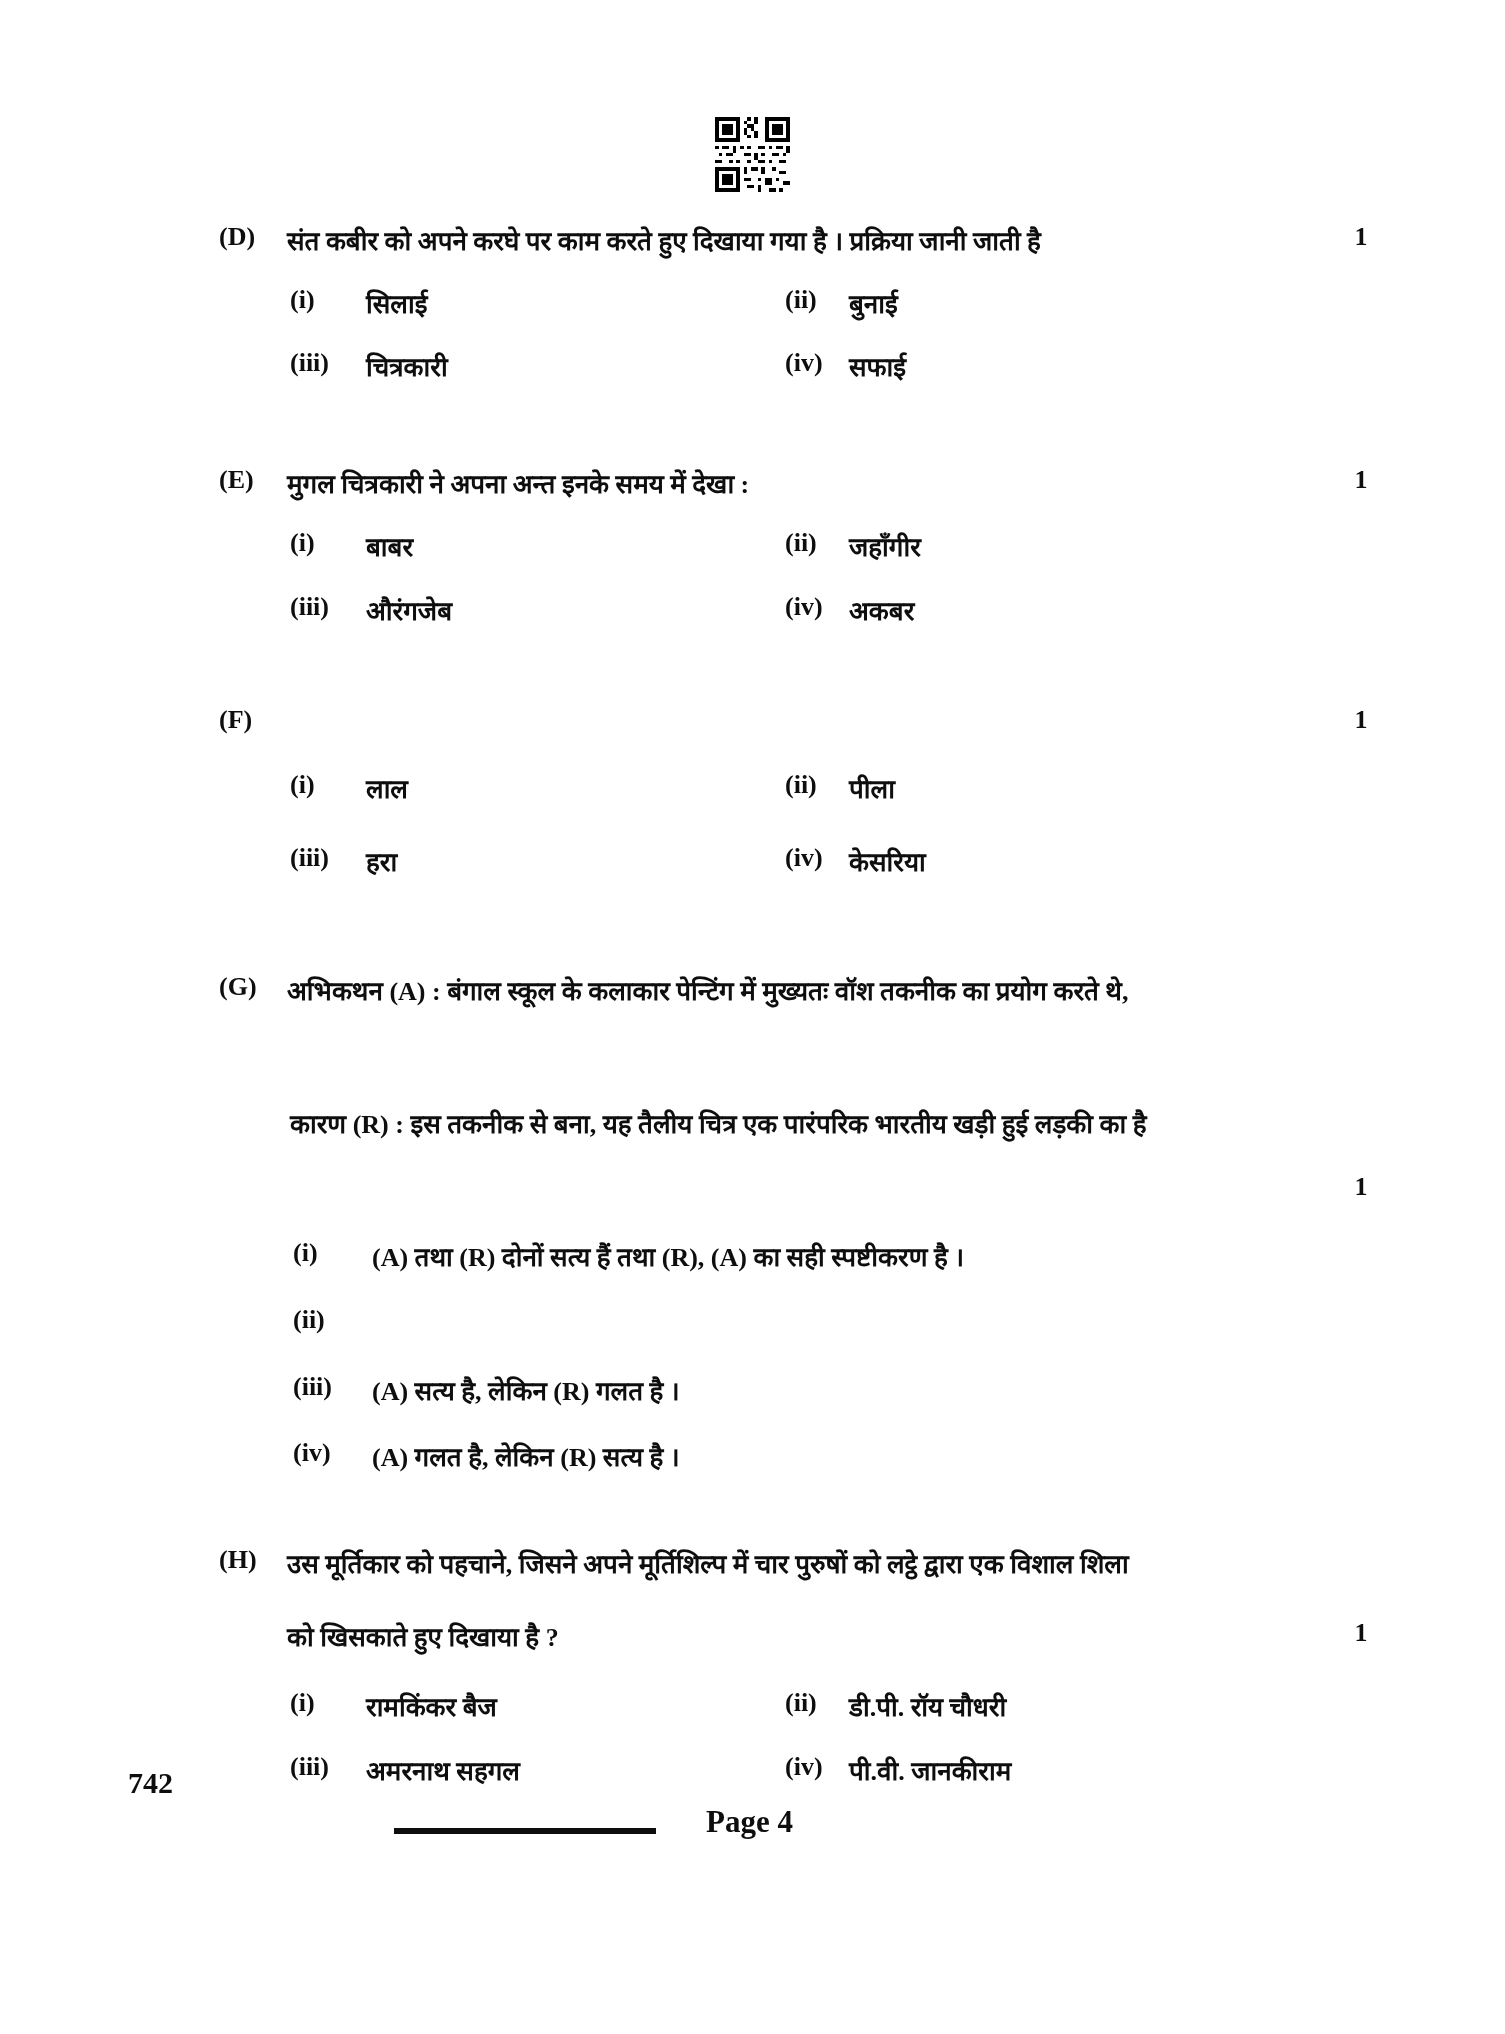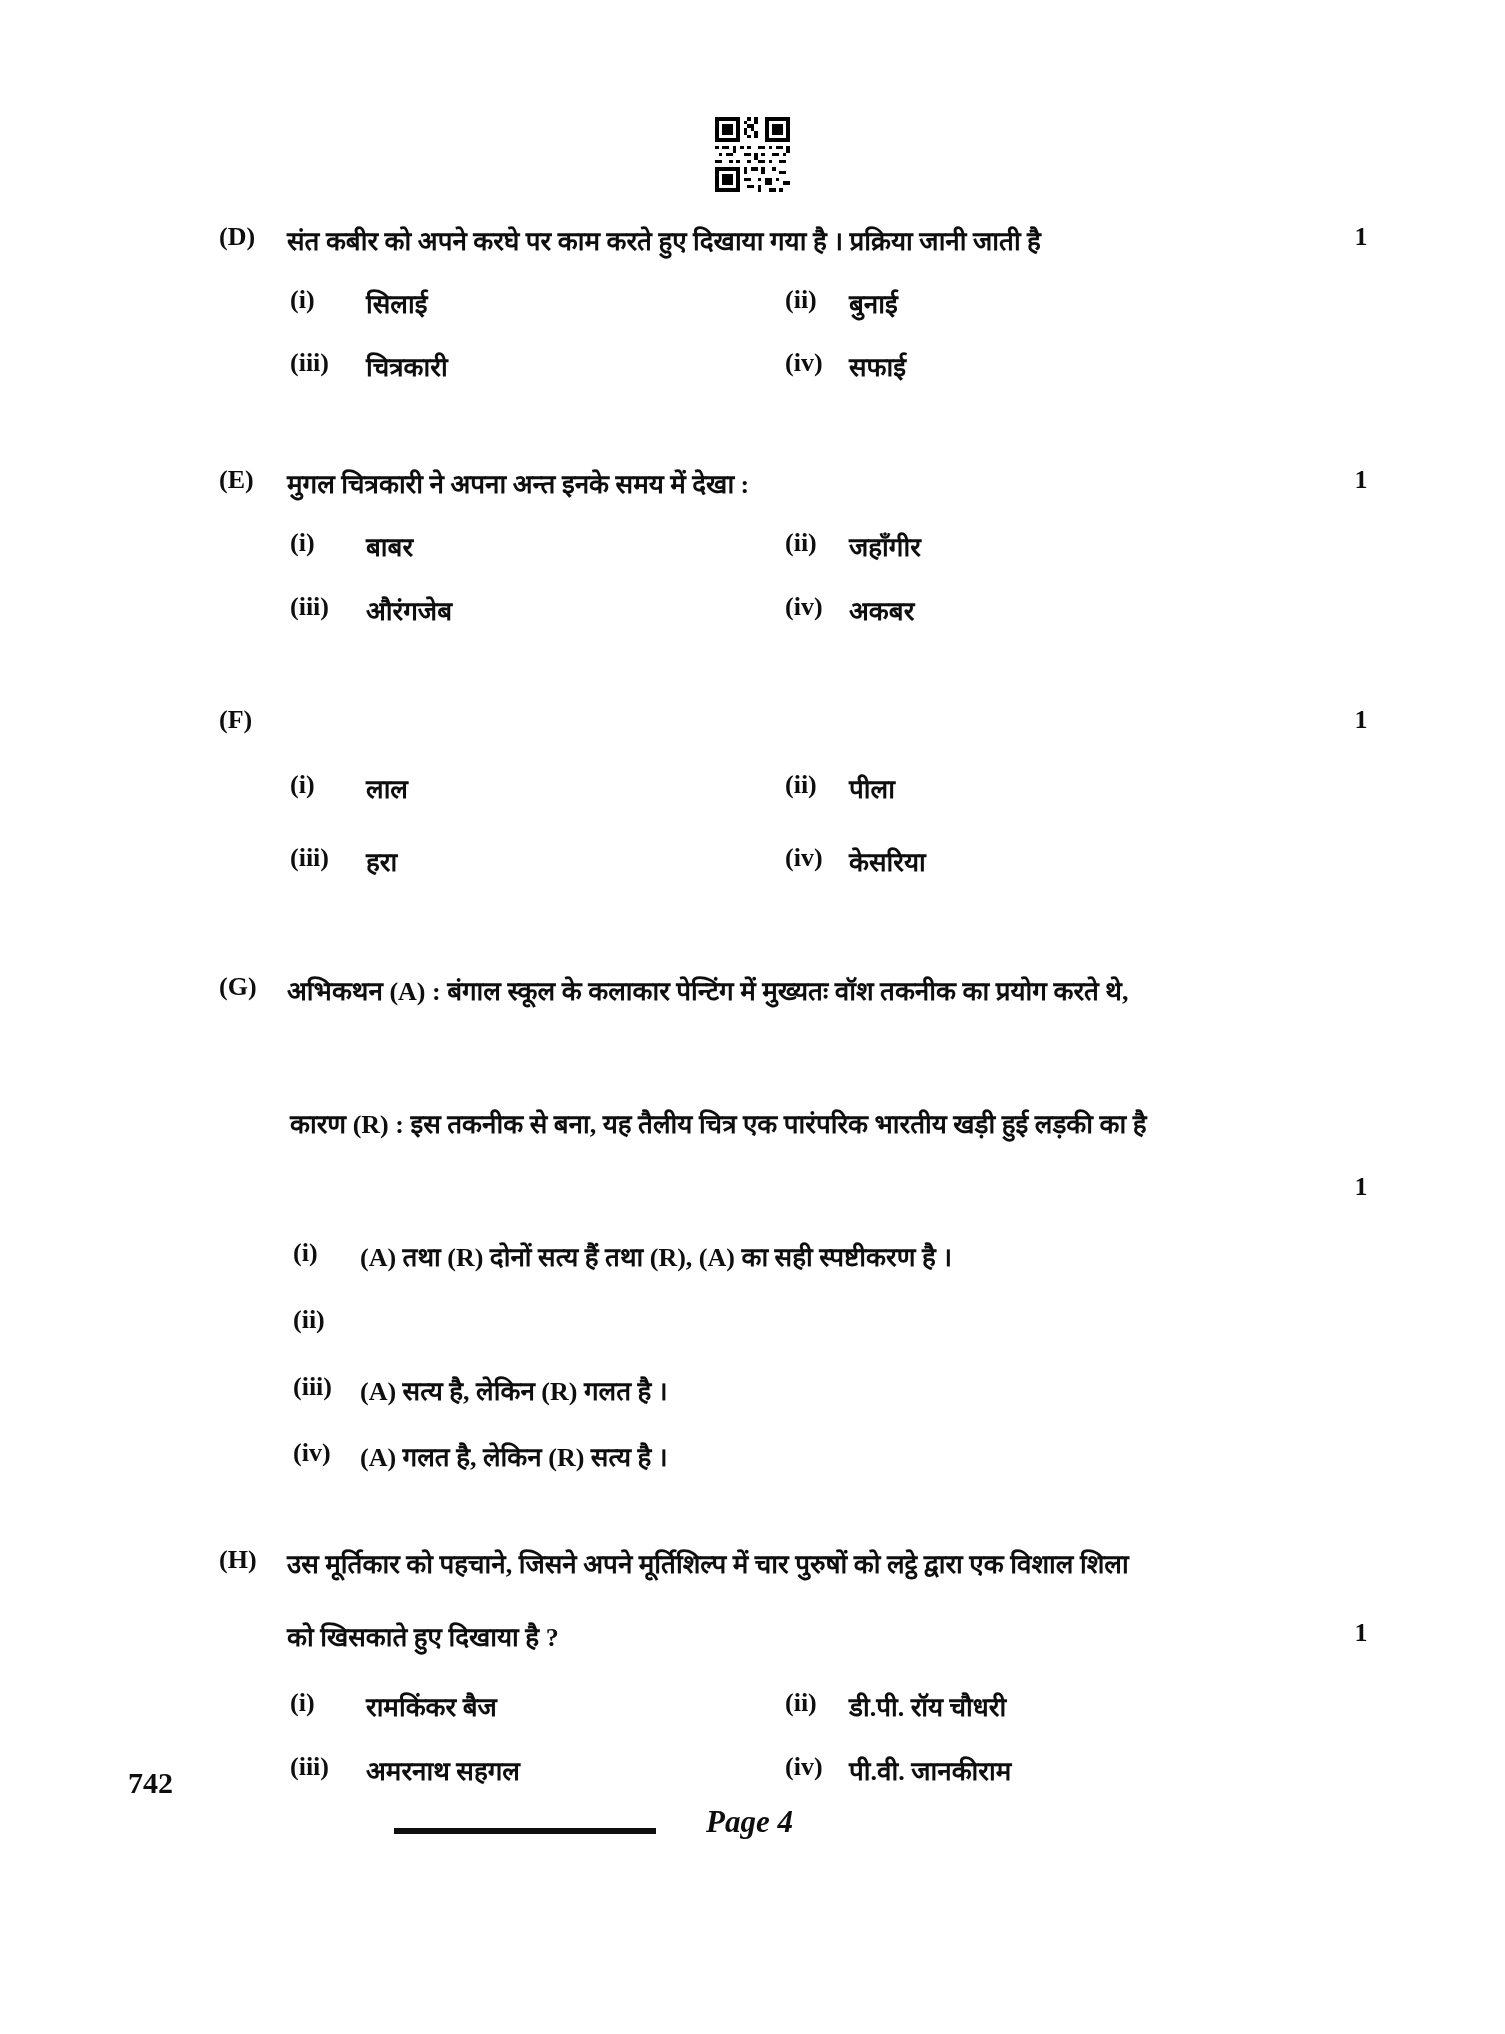--- a/index.html
+++ b/index.html
@@ -16,29 +16,29 @@
   .row { position:absolute; left:0; width:100%; height:44px; font-size:26px; }
   .row span { position:absolute; white-space:nowrap; top:0; }
   .ql  { left:219px; }              
   .qt  { left:287px; }              
   .mk  { left:1338px; width:46px; text-align:center; } 
   .on1 { left:290px; }              
   .ot1 { left:366px; }              
   .on2 { left:785px; }              
   .ot2 { left:849px; }              
   .gon { left:293px; }              
-  .got { left:360px; }              
+  .got { left:372px; }              
   .ind { left:367px; }              
   .qr {
     position:absolute; left:715px; top:116px;
     width:75px; height:77px;
   }
   .footer-code { position:absolute; left:128px; top:1766px; font-size:30px; }
   .footer-line { position:absolute; left:394px; top:1828px; width:262px; height:6px; background:#0e0e0e; }
-  .footer-page { position:absolute; left:706px; top:1804px; font-size:31px;font-style:italic; }
+  .footer-page { position:absolute; left:706px; top:1804px; font-size:31px; }
 </style>
 </head>
 <body>
 
 <div class="page">
 
   <svg class="qr" viewBox="0 0 21 21" shape-rendering="crispEdges" aria-hidden="true">
     <rect x="0" y="0" width="21" height="21" fill="#ffffff"></rect>
     <rect x="0" y="0" width="7" height="7" fill="#000"></rect>
       <rect x="1" y="1" width="5" height="5" fill="#fff"></rect>

